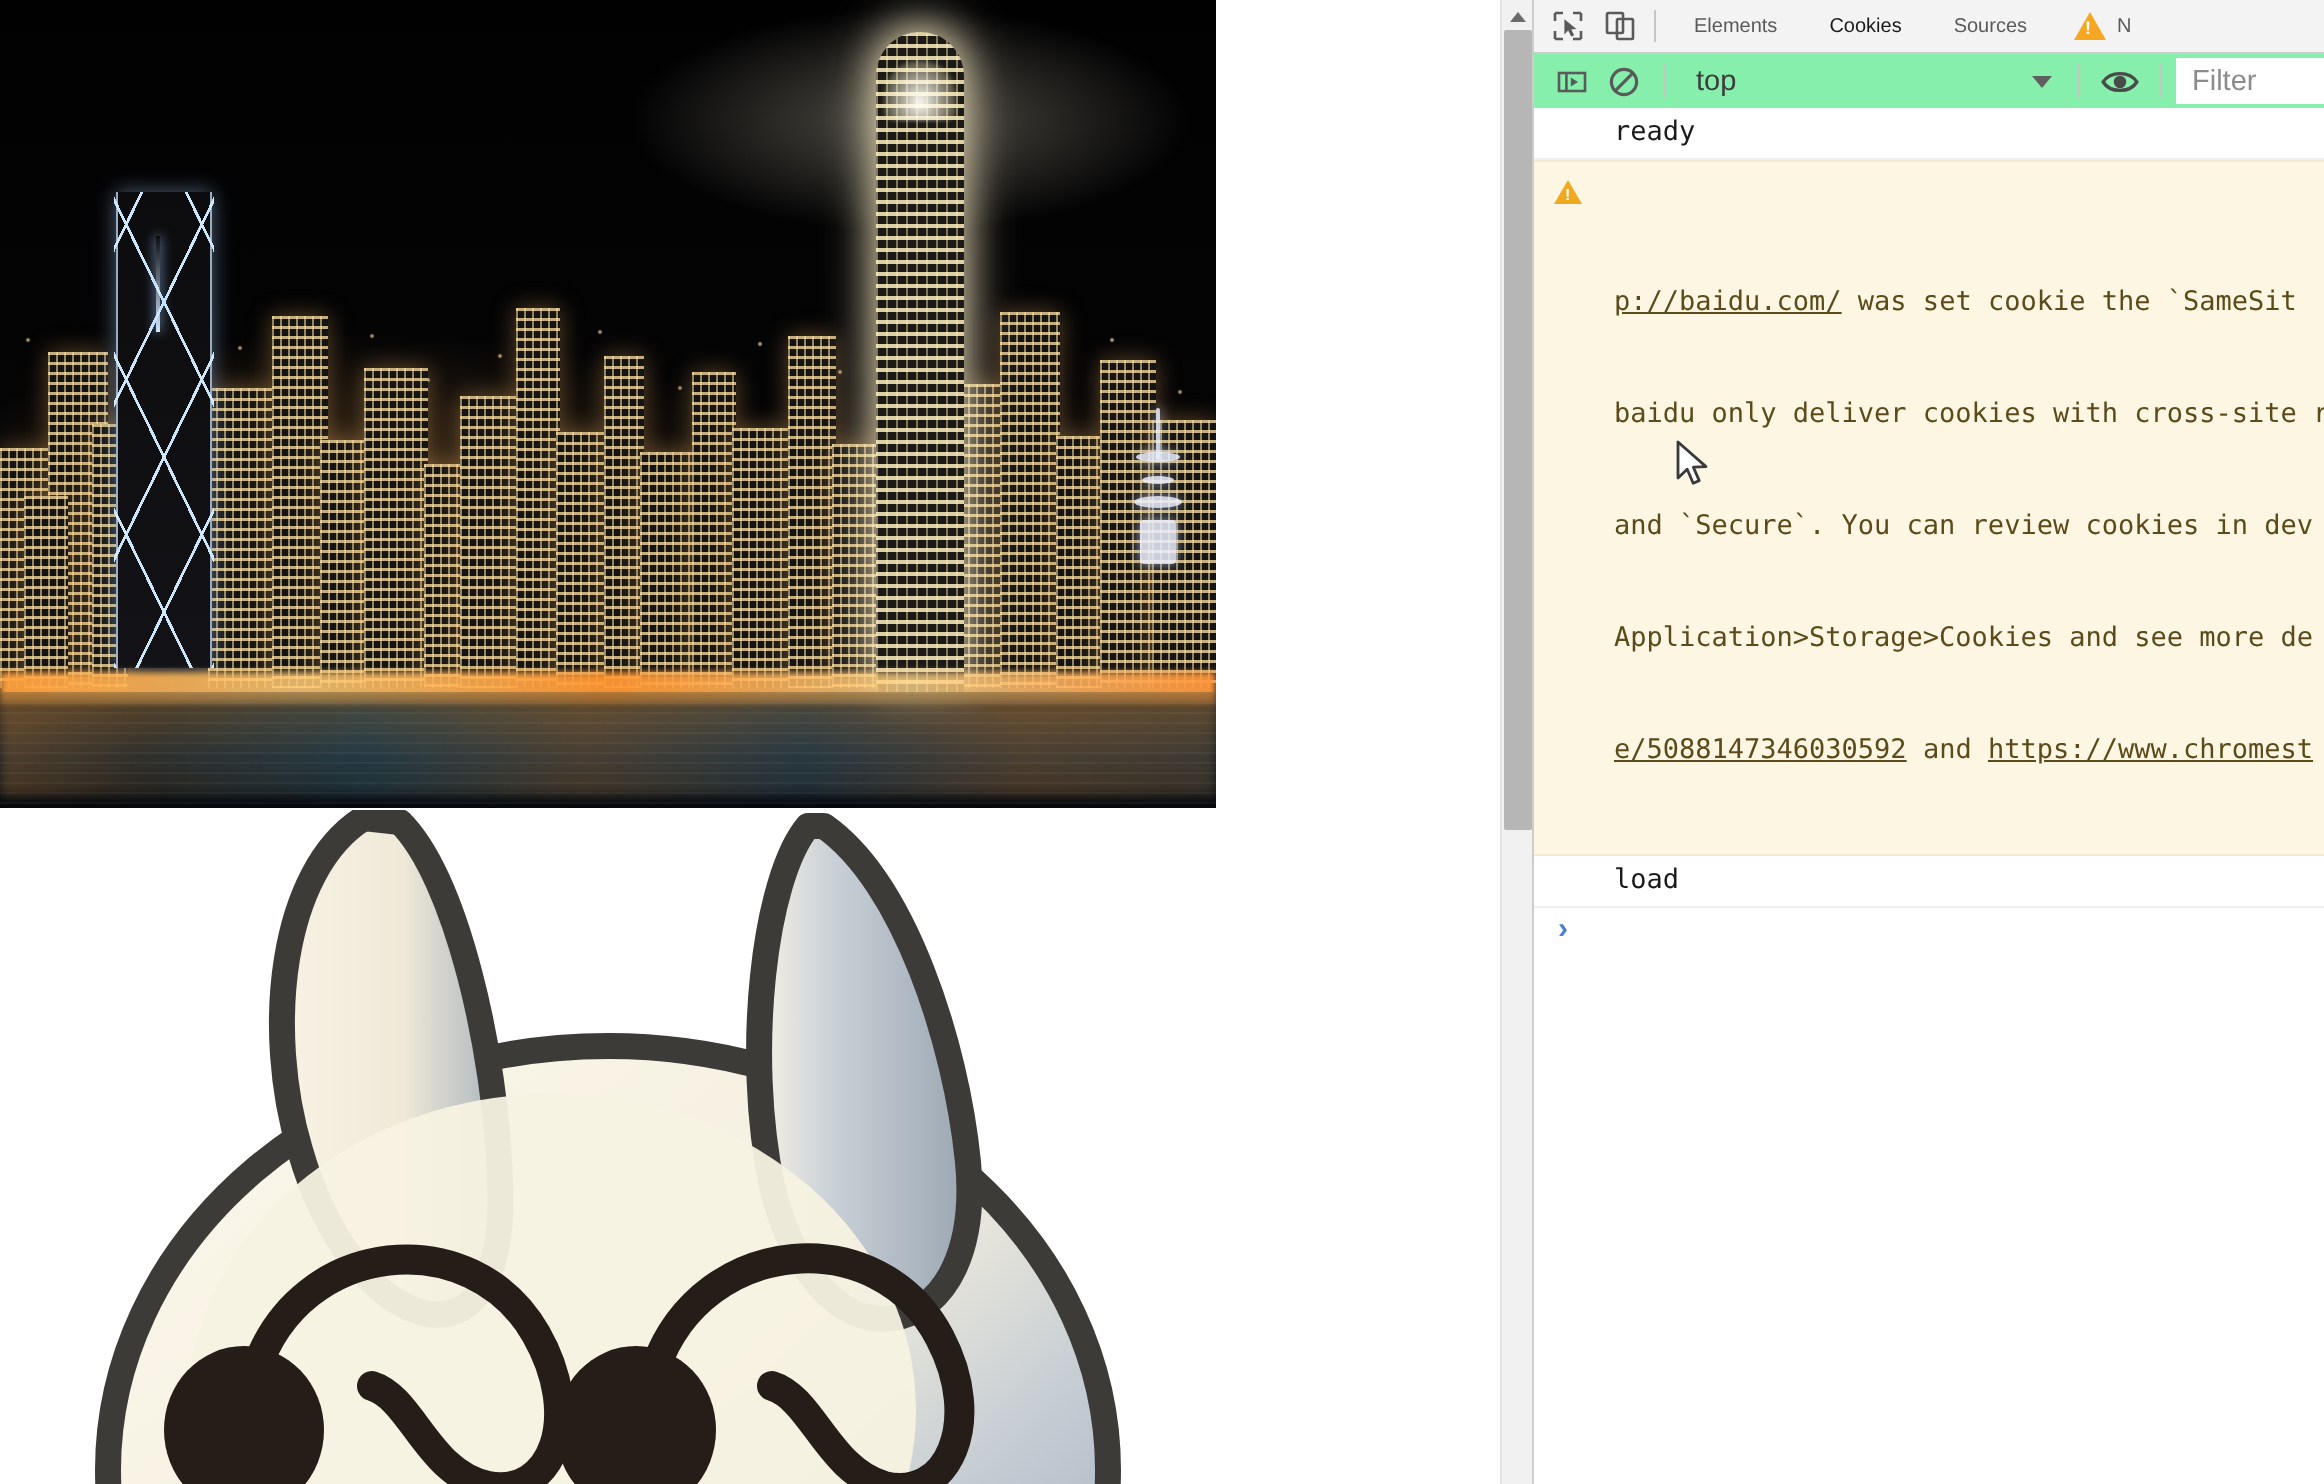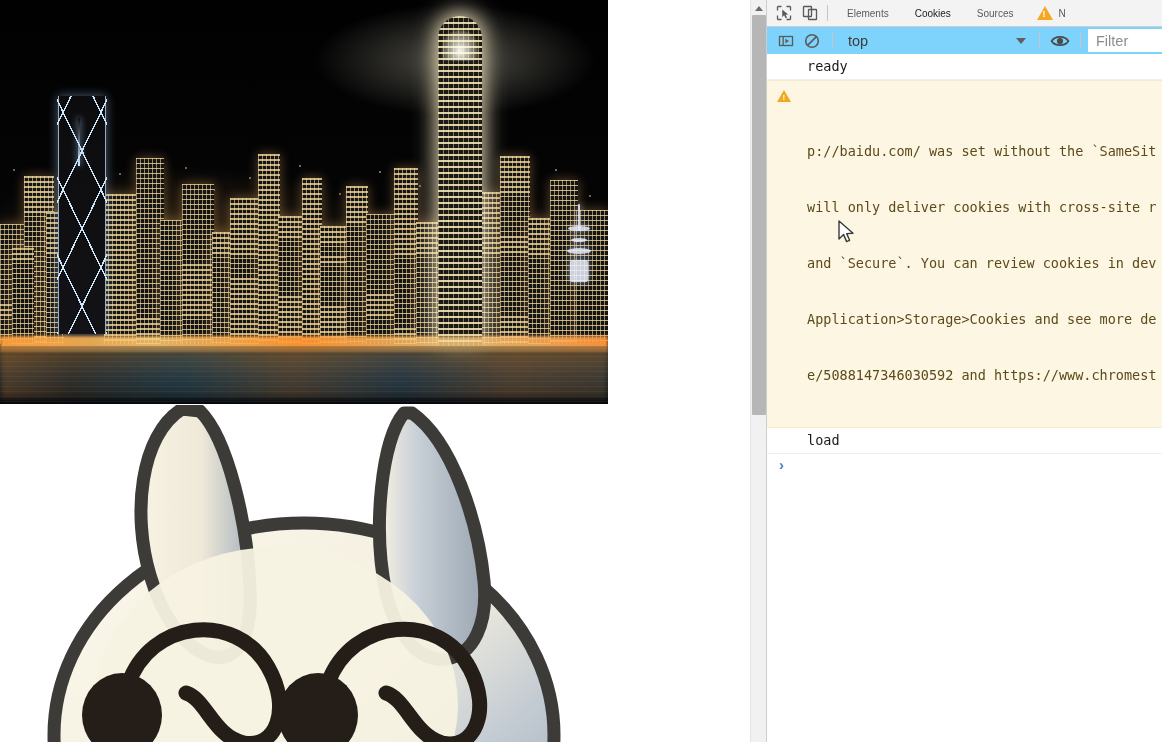--- a/index.html
+++ b/index.html
@@ -232,21 +232,21 @@
     content:"!";
     position:absolute; left:-2px; top:3px;
     font-size:9px; font-weight:bold; color:#fff;
     line-height:10px;
   }
 
   
   .dt-toolbar {
     position:relative;
     height: 27px;
-    background: #7dd3fc;
+    background: #86efac;
     border-bottom: 1px solid #cdcdcd;
     display:flex; align-items:center;
     padding-left: 6px;
   }
   .ctx-select {
     display:flex; align-items:center;
     width: 180px; height: 21px;
     margin-left: 4px;
     padding: 0 4px;
     font-size: 14.5px;
@@ -310,20 +310,21 @@
     border-bottom: 12px solid #f0a81e;
   }
   .msg.warning .wicon::after {
     content:"!";
     position:absolute; left:-1.5px; top:3px;
     font-size:8px; font-weight:bold; color:#fff;
     font-family:"Liberation Sans", sans-serif;
     line-height:9px;
   }
   .msg .lnk {
+    text-decoration: underline;
     color: #5c4a1a;
     cursor: pointer;
   }
   .prompt {
     position:relative;
     height: 22px;
     padding-left: 30px;
   }
   .prompt .chev {
     position:absolute; left: 12px; top: 2px;
@@ -510,22 +511,22 @@
     </div>
 
     <div class="dt-messages">
 
       <div class="msg log">
         <span>ready</span>
       </div>
 
       <div class="msg warning">
         <span class="wicon"></span>
-        <div><span class="lnk">p://baidu.com/</span><span> was set without the `SameSit</span></div>
-        <div>will only deliver cookies with cross-site r</div>
+        <div><span class="lnk">p://baidu.com/</span><span> was set cookie the `SameSit</span></div>
+        <div>baidu only deliver cookies with cross-site r</div>
         <div>and `Secure`. You can review cookies in dev</div>
         <div>Application&gt;Storage&gt;Cookies and see more de</div>
         <div><span class="lnk">e/5088147346030592</span><span> and </span><span class="lnk">https://www.chromest</span></div>
       </div>
 
       <div class="msg log">
         <span>load</span>
       </div>
 
       <div class="prompt">

